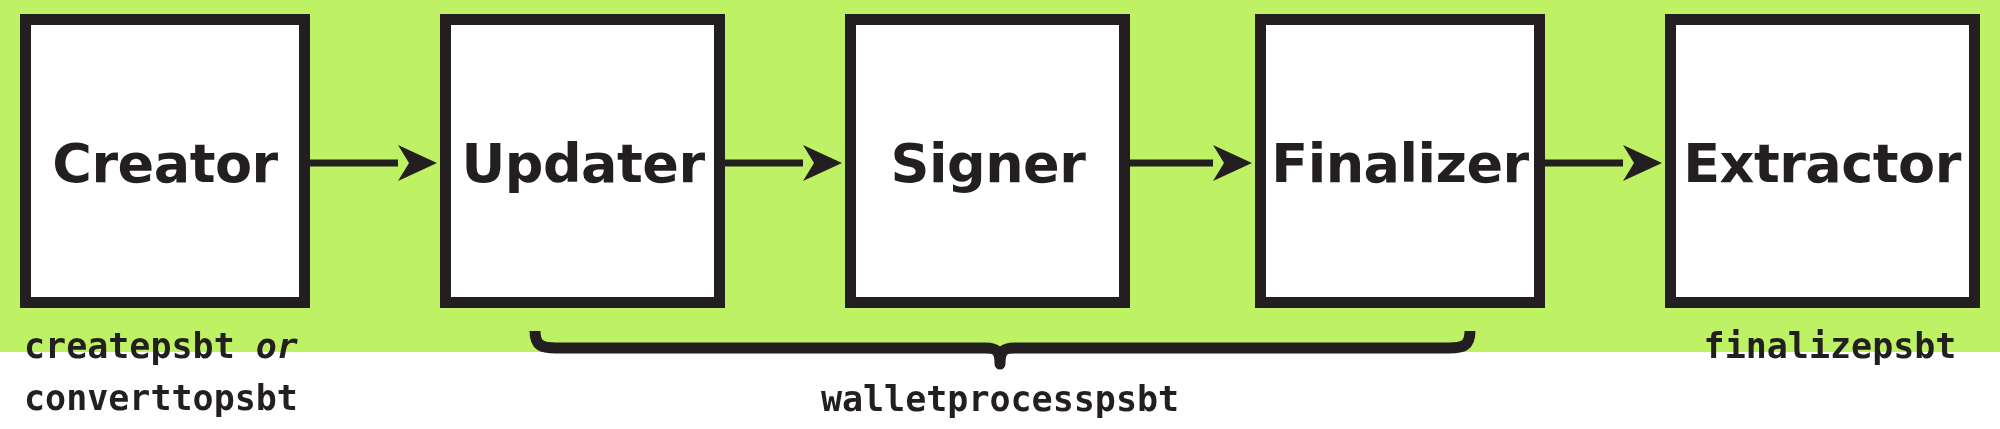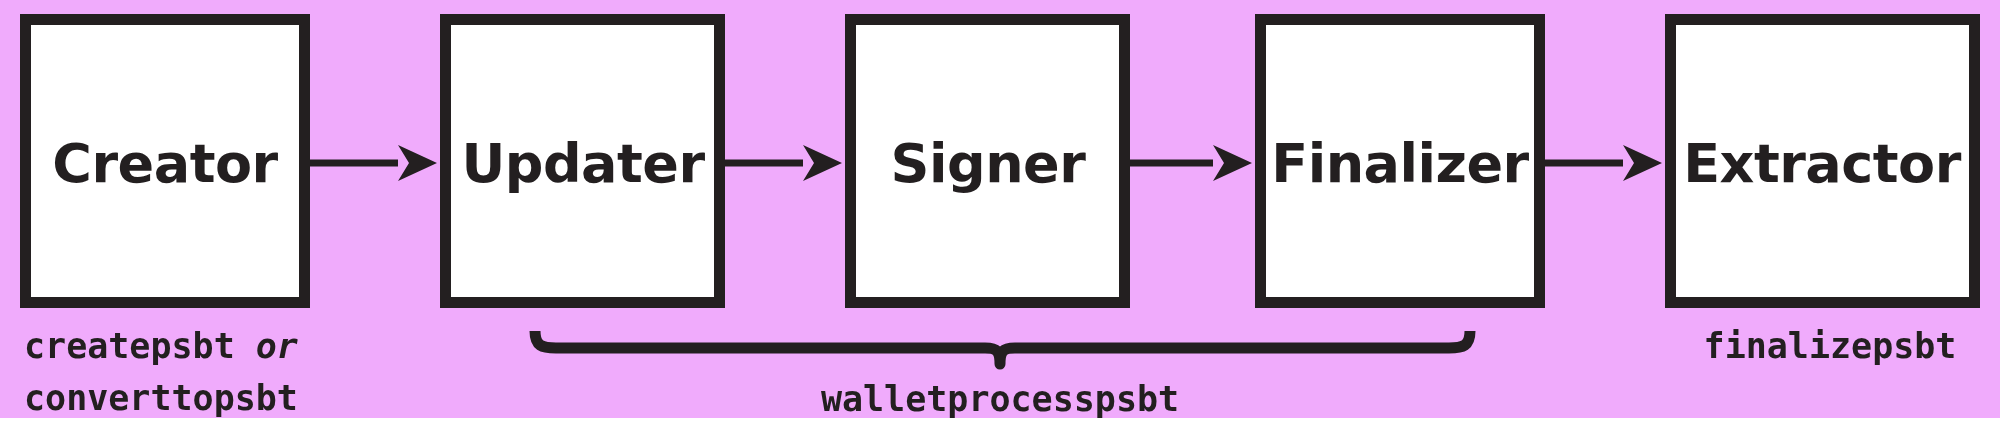--- a/index.html
+++ b/index.html
@@ -9,22 +9,22 @@
   }
   body {
     width: 2000px;
     height: 429px;
     overflow: hidden;
     font-family: "DejaVu Sans", sans-serif;
   }
   #diagram-root {
     position: relative;
     width: 2000px;
-    height: 418px;
-    background: #f0abfc;
+    height: 352px;
+    background: #bef264;
   }
   svg.canvas {
     position: absolute;
     top: 0;
     left: 0;
     width: 2000px;
     height: 429px;
     display: block;
   }
   .stage-box {

